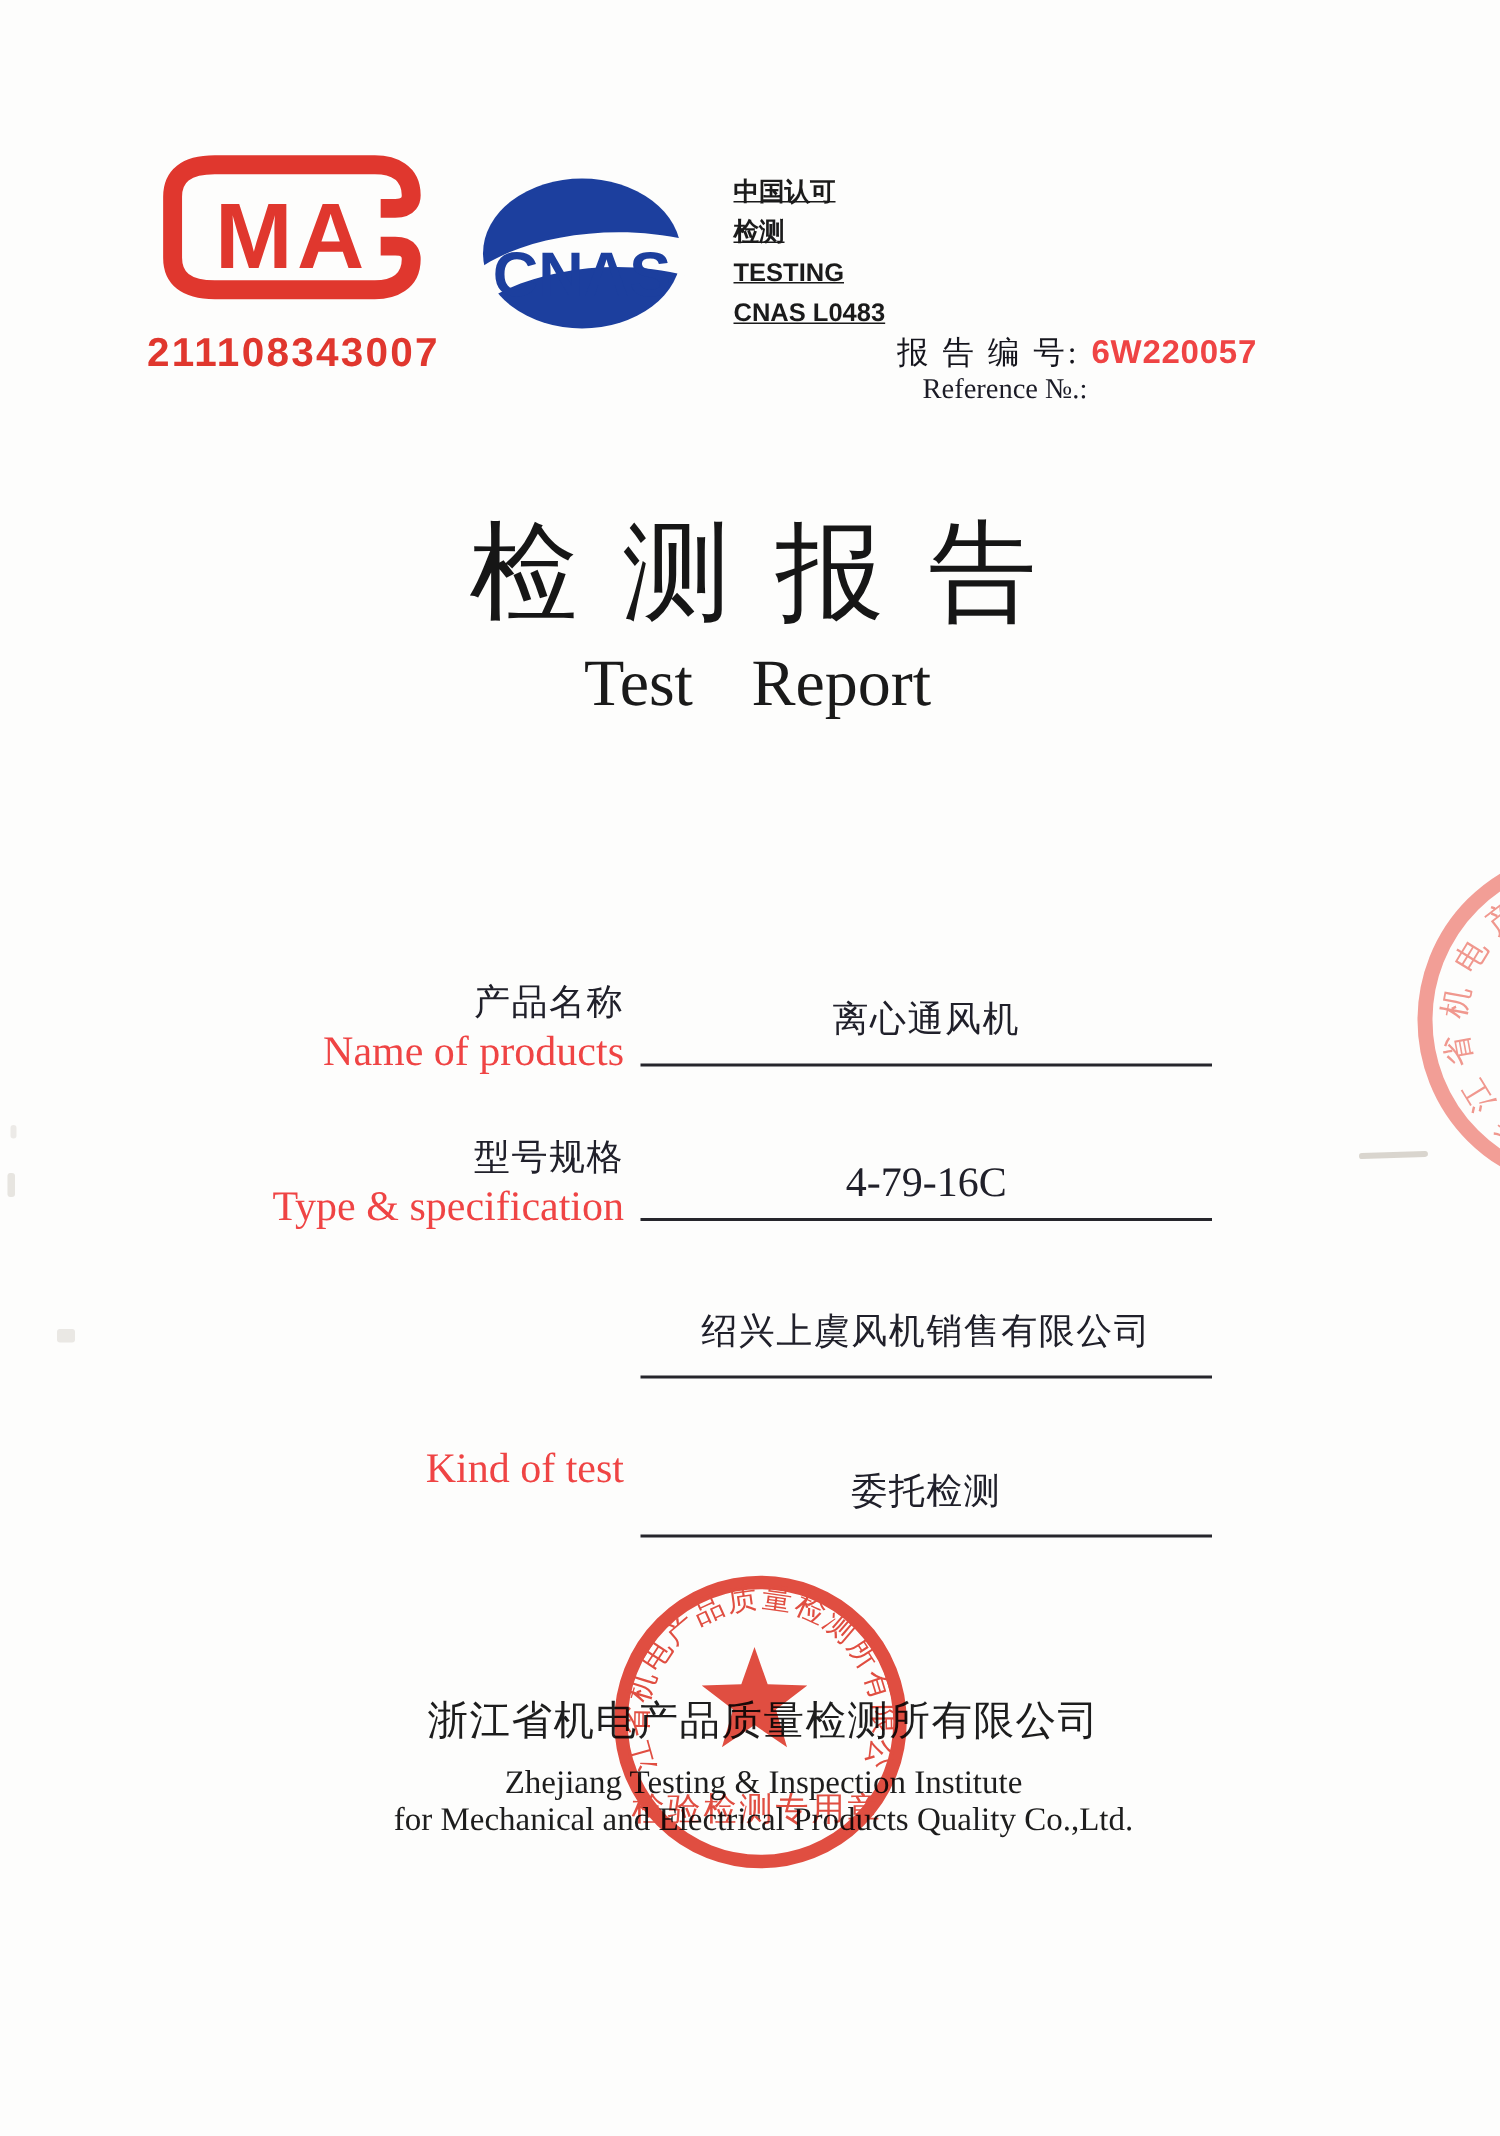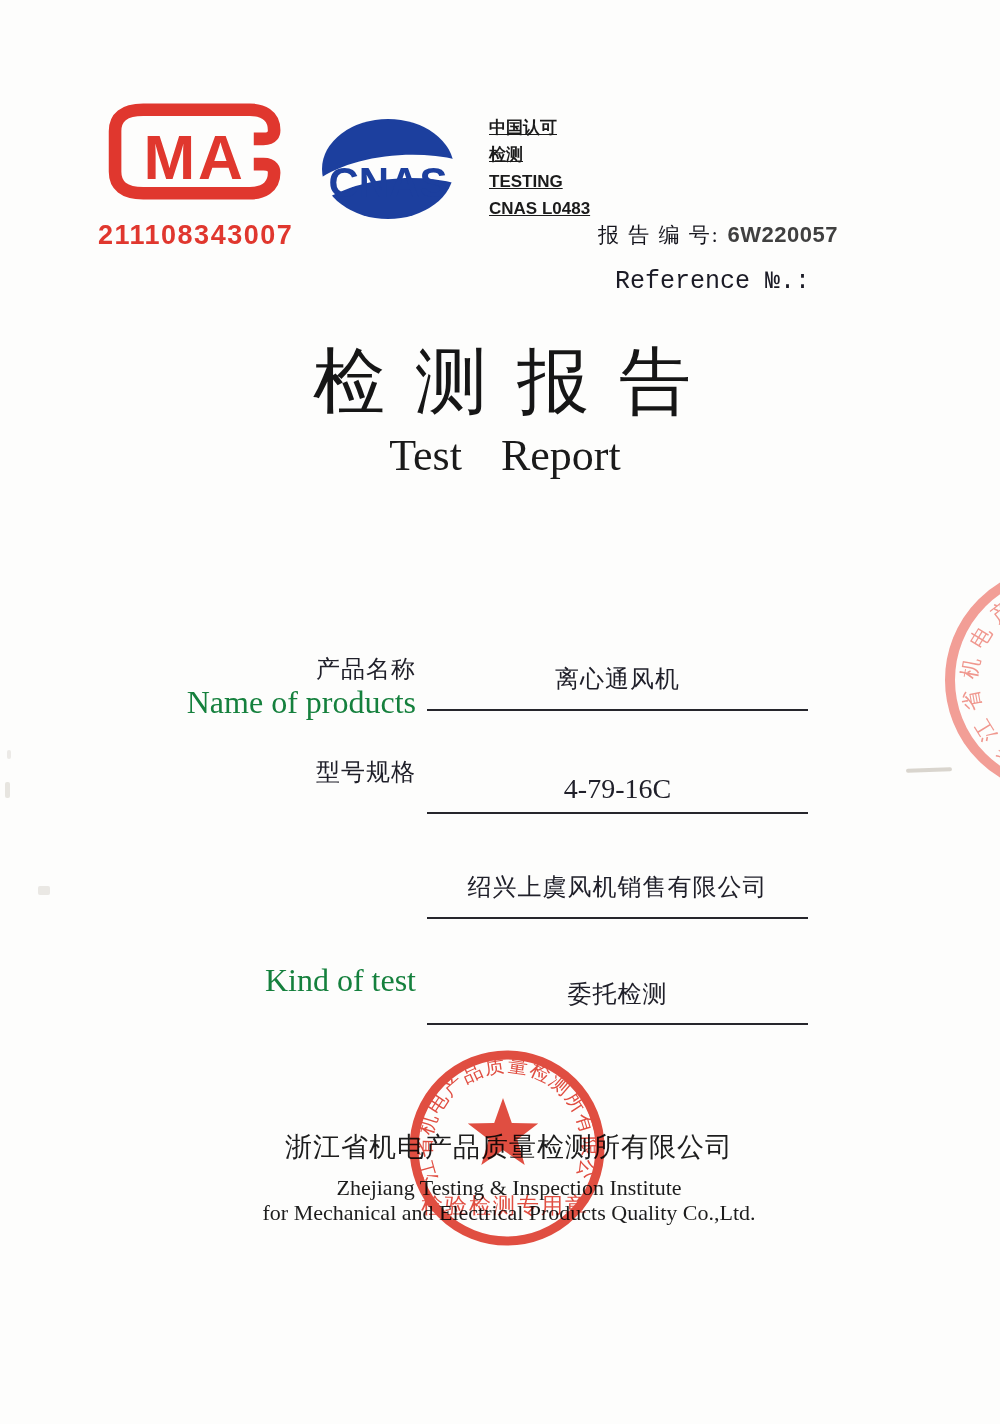--- a/index.html
+++ b/index.html
@@ -25,38 +25,38 @@
     font-family:"Liberation Sans",sans-serif;font-weight:bold;
     font-size:17px;line-height:27px;color:#1b1b1b;text-decoration:underline;
   }
   .report-no{
     position:absolute;left:598px;top:221px;
     display:flex;align-items:baseline;white-space:nowrap;
   }
   .report-no .rn-label{font-size:21px;letter-spacing:2px;color:#15151d;}
   .report-no .rn-value{
     font-family:"Liberation Sans",sans-serif;font-weight:bold;
-    font-size:22px;margin-left:8px;letter-spacing:.5px;color:#404040;
+    font-size:22px;margin-left:8px;letter-spacing:.5px;color:#ef4444;
   }
-  .reference{position:absolute;left:615px;top:267px;font-size:25px;color:#1b1b26;font-family:Liberation Mono, monospace;}
+  .reference{position:absolute;left:615px;top:249px;font-size:19px;color:#1b1b26;}
   
   .title-zh{
     position:absolute;left:5px;top:334px;width:1000px;
     text-align:center;font-size:72px;letter-spacing:6px;
     color:#161616;font-weight:500;
   }
   .title-en{
     position:absolute;left:5px;top:430px;width:1000px;
     text-align:center;font-size:44px;word-spacing:28px;color:#1a1a1a;
   }
   
   .field-row{position:absolute;left:0;width:100%;}
   .field-label{position:absolute;left:0;top:0;width:416px;text-align:right;}
   .label-zh{font-size:24px;line-height:30px;letter-spacing:1px;color:#20202a;}
-  .label-en{font-size:32px;line-height:26px;margin-top:5px;color:#15803d;}
+  .label-en{font-size:28px;line-height:26px;margin-top:5px;color:#ef4444;}
   .field-value{
     position:absolute;left:427px;width:381px;
     text-align:center;border-bottom:2px solid #26262c;
     box-sizing:border-box;
   }
   .value-text{font-size:24px;letter-spacing:1px;color:#20202a;}
   .ws-wide{word-spacing:9px;}
   
   .org-block{position:absolute;left:9px;top:1128px;width:1000px;text-align:center;}
   .org-zh{font-size:27px;line-height:38px;letter-spacing:1px;color:#1d1d1d;}
@@ -114,20 +114,21 @@
       <div class="label-en">Name of products</div>
     </div>
     <div class="field-value" style="height:57px;">
       <div class="value-text" style="padding-top:9px;">离心通风机</div>
     </div>
   </div>
 
   <div class="field-row" style="top:757px;">
     <div class="field-label">
       <div class="label-zh">型号规格</div>
+      <div class="label-en">Type &amp; specification</div>
     </div>
     <div class="field-value" style="height:57px;">
       <div class="value-text" style="padding-top:16px;font-size:28px;letter-spacing:0;">4-79-16C</div>
     </div>
   </div>
 
   <div class="field-row" style="top:861px;">
     <div class="field-label">
     </div>
     <div class="field-value" style="height:58px;">

